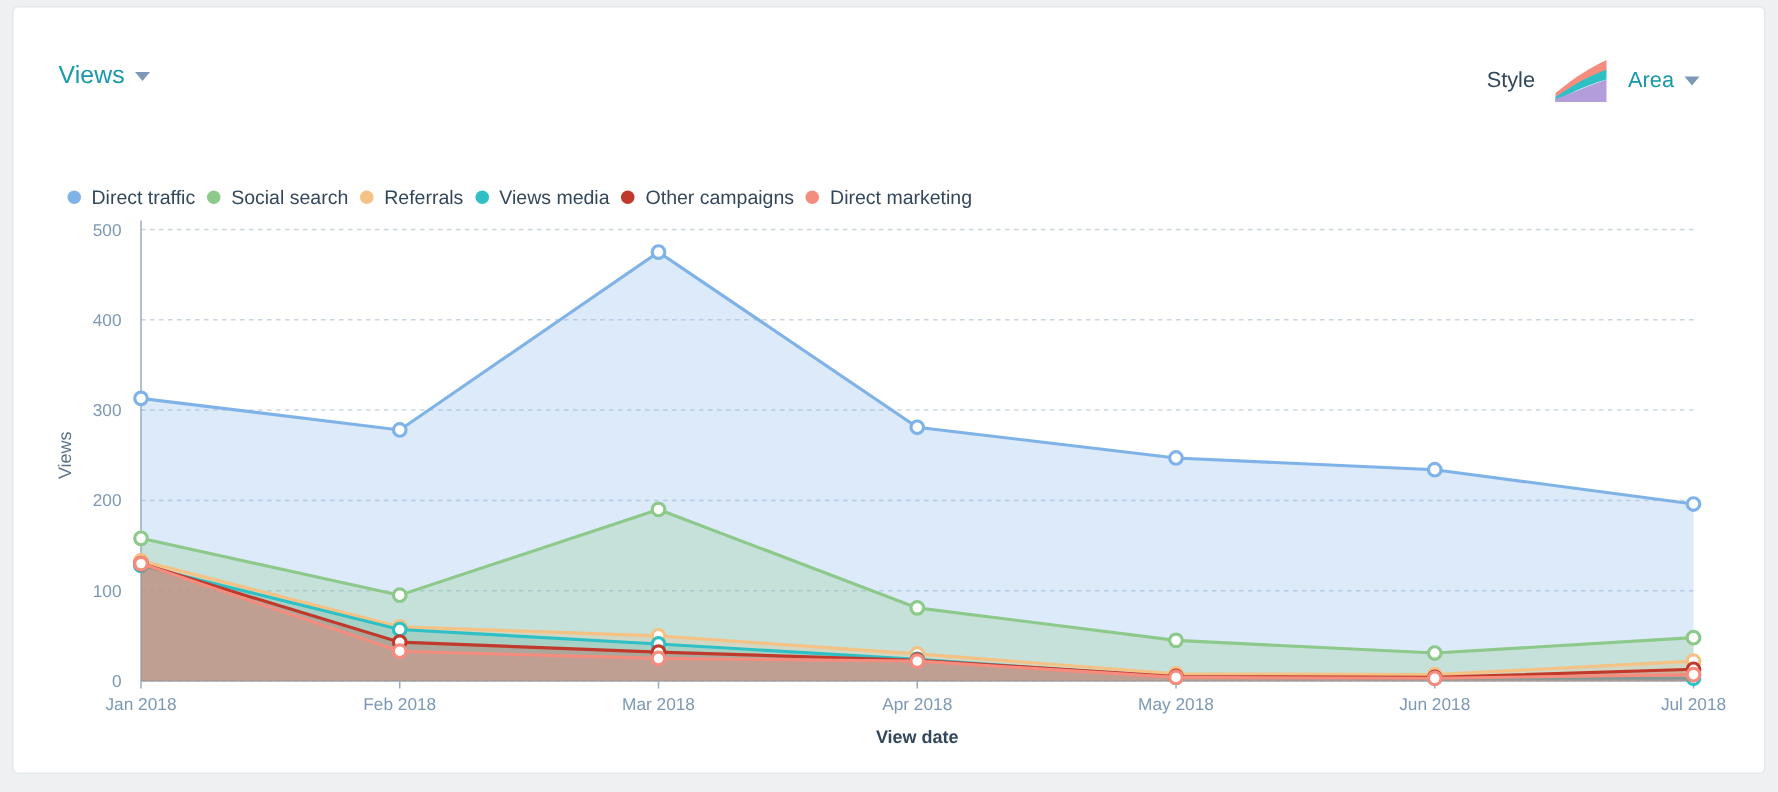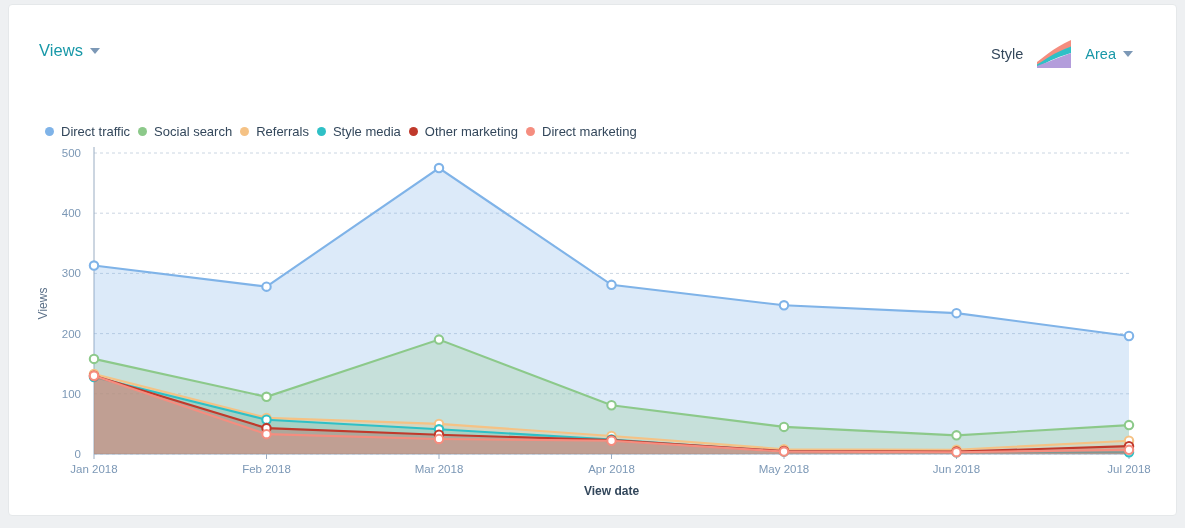--- a/index.html
+++ b/index.html
@@ -195,25 +195,25 @@
         <div class="legend-item">
           <span class="legend-dot" style="background: rgb(140, 201, 138);"></span>
           <span class="legend-label">Social search</span>
         </div>
         <div class="legend-item">
           <span class="legend-dot" style="background: rgb(245, 194, 133);"></span>
           <span class="legend-label">Referrals</span>
         </div>
         <div class="legend-item">
           <span class="legend-dot" style="background: rgb(47, 192, 198);"></span>
-          <span class="legend-label">Style media</span>
+          <span class="legend-label">Views media</span>
         </div>
         <div class="legend-item">
           <span class="legend-dot" style="background: rgb(192, 57, 43);"></span>
-          <span class="legend-label">Other marketing</span>
+          <span class="legend-label">Other campaigns</span>
         </div>
         <div class="legend-item">
           <span class="legend-dot" style="background: rgb(245, 141, 127);"></span>
           <span class="legend-label">Direct marketing</span>
         </div>
       </div>
 
     <div class="chart-wrap">
       <svg class="chart" id="chart-svg" width="1169" height="370">
           <line x1="85" y1="323" x2="1120" y2="323" class="grid-line"></line>

